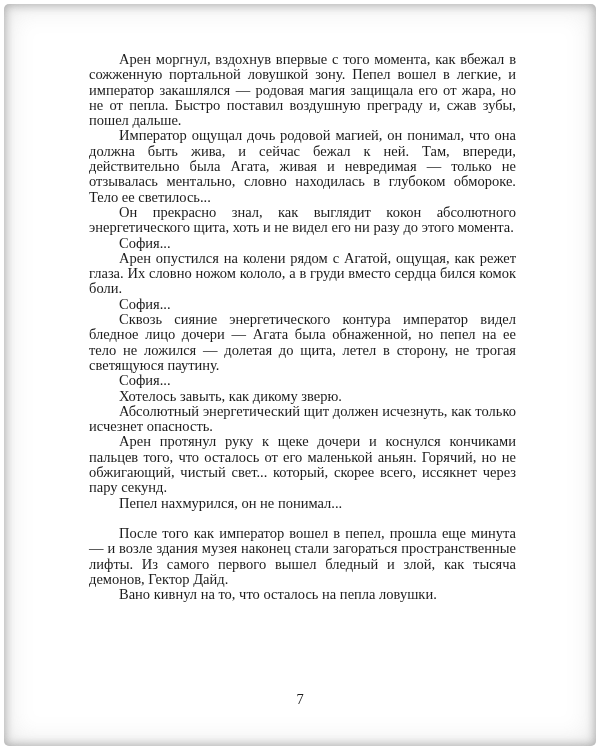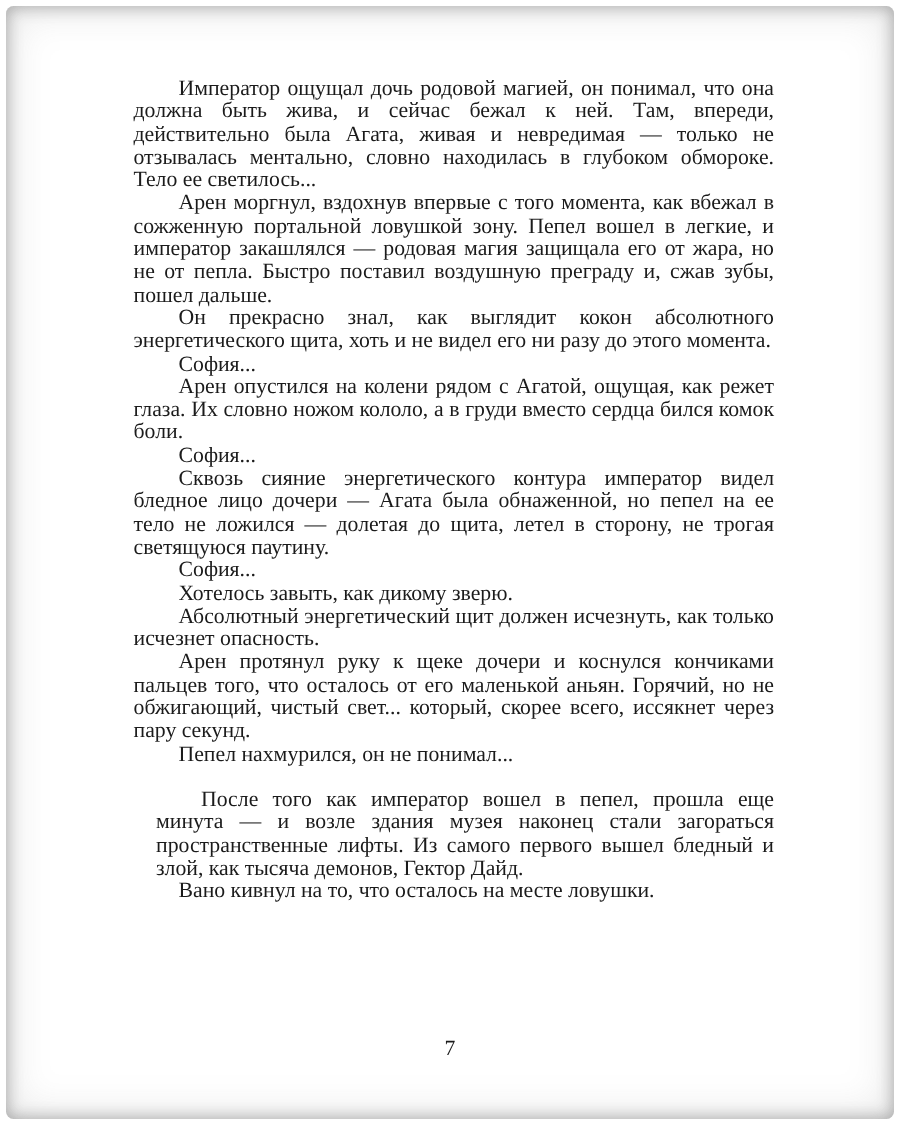--- a/index.html
+++ b/index.html
@@ -33,47 +33,46 @@
     color: #1b1b1b;
     text-align: justify;
   }
   .text-body p {
     margin: 0;
     padding: 0;
     text-indent: 30px;
   }
   .text-body p.gap {
     margin-top: 15px;
-    margin-left: 15px;
   }
   .page-number {
     position: absolute;
     left: 0;
     right: 0;
     bottom: 38px;
     text-align: center;
     font-family: "Liberation Serif", "DejaVu Serif", serif;
     font-size: 14.5px;
     color: #1b1b1b;
   }
 </style>
 </head>
 <body>
 
 <div class="page">
   <div class="text-body">
+      <p>Арен моргнул, вздохнув впервые с того момента, как вбежал в сожженную портальной ловушкой зону. Пепел вошел в легкие, и император закашлялся — родовая магия защищала его от жара, но не от пепла. Быстро поставил воздушную преграду и, сжав зубы, пошел дальше.</p>
       <p>Император ощущал дочь родовой магией, он понимал, что она должна быть жива, и сейчас бежал к ней. Там, впереди, действительно была Агата, живая и невредимая — только не отзывалась ментально, словно находилась в глубоком обмороке. Тело ее светилось...</p>
-      <p>Арен моргнул, вздохнув впервые с того момента, как вбежал в сожженную портальной ловушкой зону. Пепел вошел в легкие, и император закашлялся — родовая магия защищала его от жара, но не от пепла. Быстро поставил воздушную преграду и, сжав зубы, пошел дальше.</p>
       <p>Он прекрасно знал, как выглядит кокон абсолютного энергетического щита, хоть и не видел его ни разу до этого момента.</p>
       <p>София...</p>
       <p>Арен опустился на колени рядом с Агатой, ощущая, как режет глаза. Их словно ножом кололо, а в груди вместо сердца бился комок боли.</p>
       <p>София...</p>
       <p>Сквозь сияние энергетического контура император видел бледное лицо дочери — Агата была обнаженной, но пепел на ее тело не ложился — долетая до щита, летел в сторону, не трогая светящуюся паутину.</p>
       <p>София...</p>
       <p>Хотелось завыть, как дикому зверю.</p>
       <p>Абсолютный энергетический щит должен исчезнуть, как только исчезнет опасность.</p>
       <p>Арен протянул руку к щеке дочери и коснулся кончиками пальцев того, что осталось от его маленькой аньян. Горячий, но не обжигающий, чистый свет... который, скорее всего, иссякнет через пару секунд.</p>
       <p>Пепел нахмурился, он не понимал...</p>
       <p class="gap">После того как император вошел в пепел, прошла еще минута — и возле здания музея наконец стали загораться пространственные лифты. Из самого первого вышел бледный и злой, как тысяча демонов, Гектор Дайд.</p>
-      <p>Вано кивнул на то, что осталось на месте ловушки.</p>
+      <p>Вано кивнул на то, что осталось на пепла ловушки.</p>
     </div>
   <div class="page-number">7</div>
 </div>
 
 </body></html>

